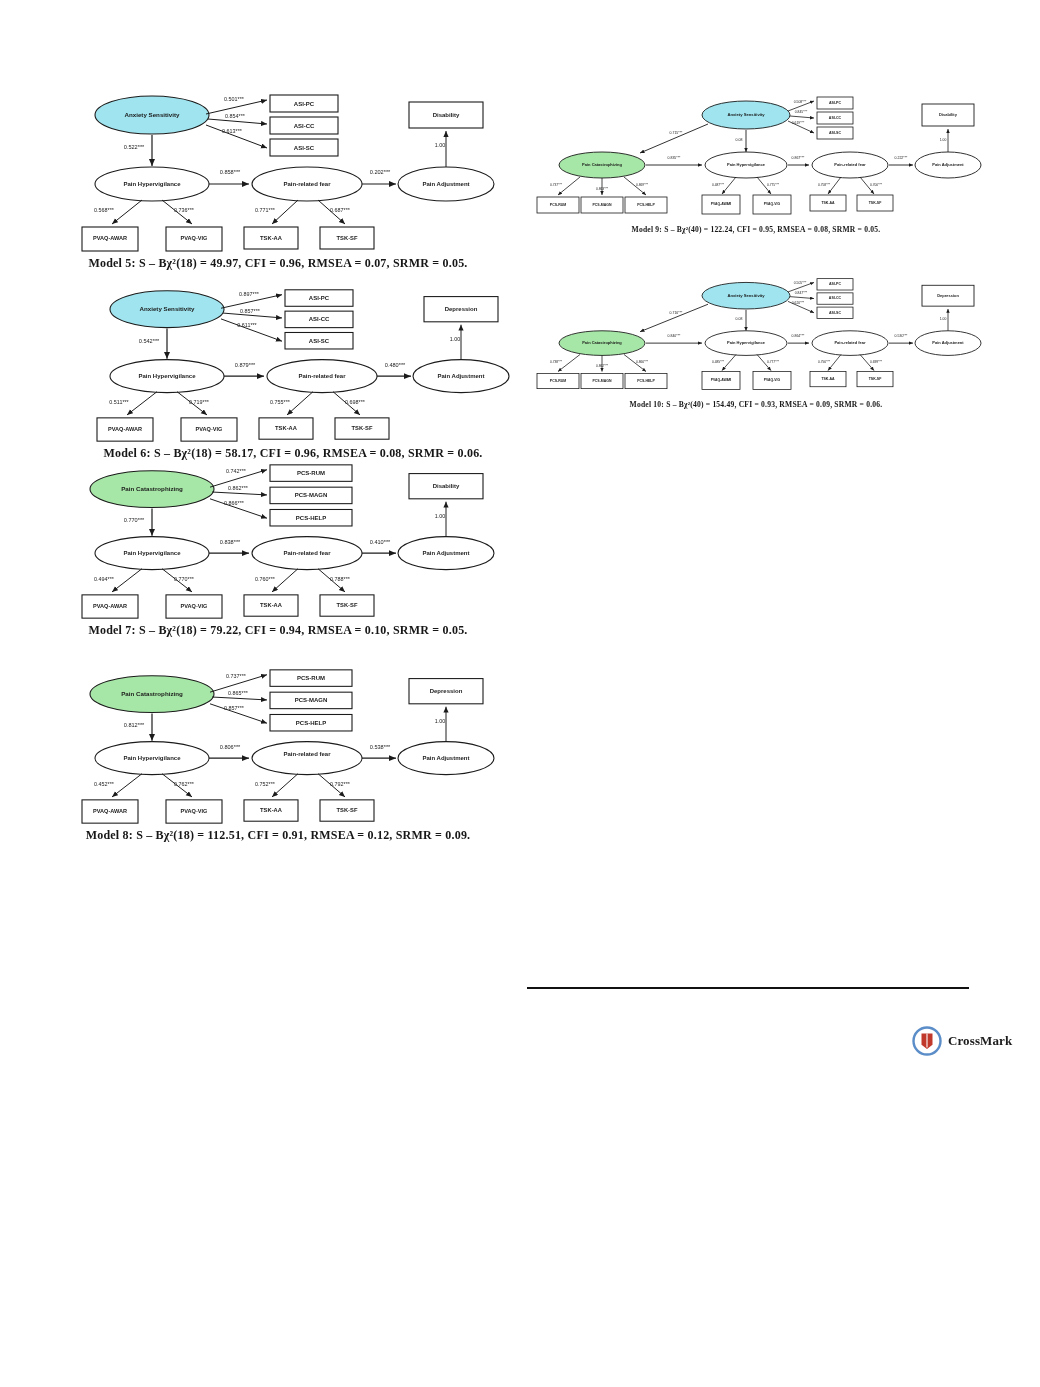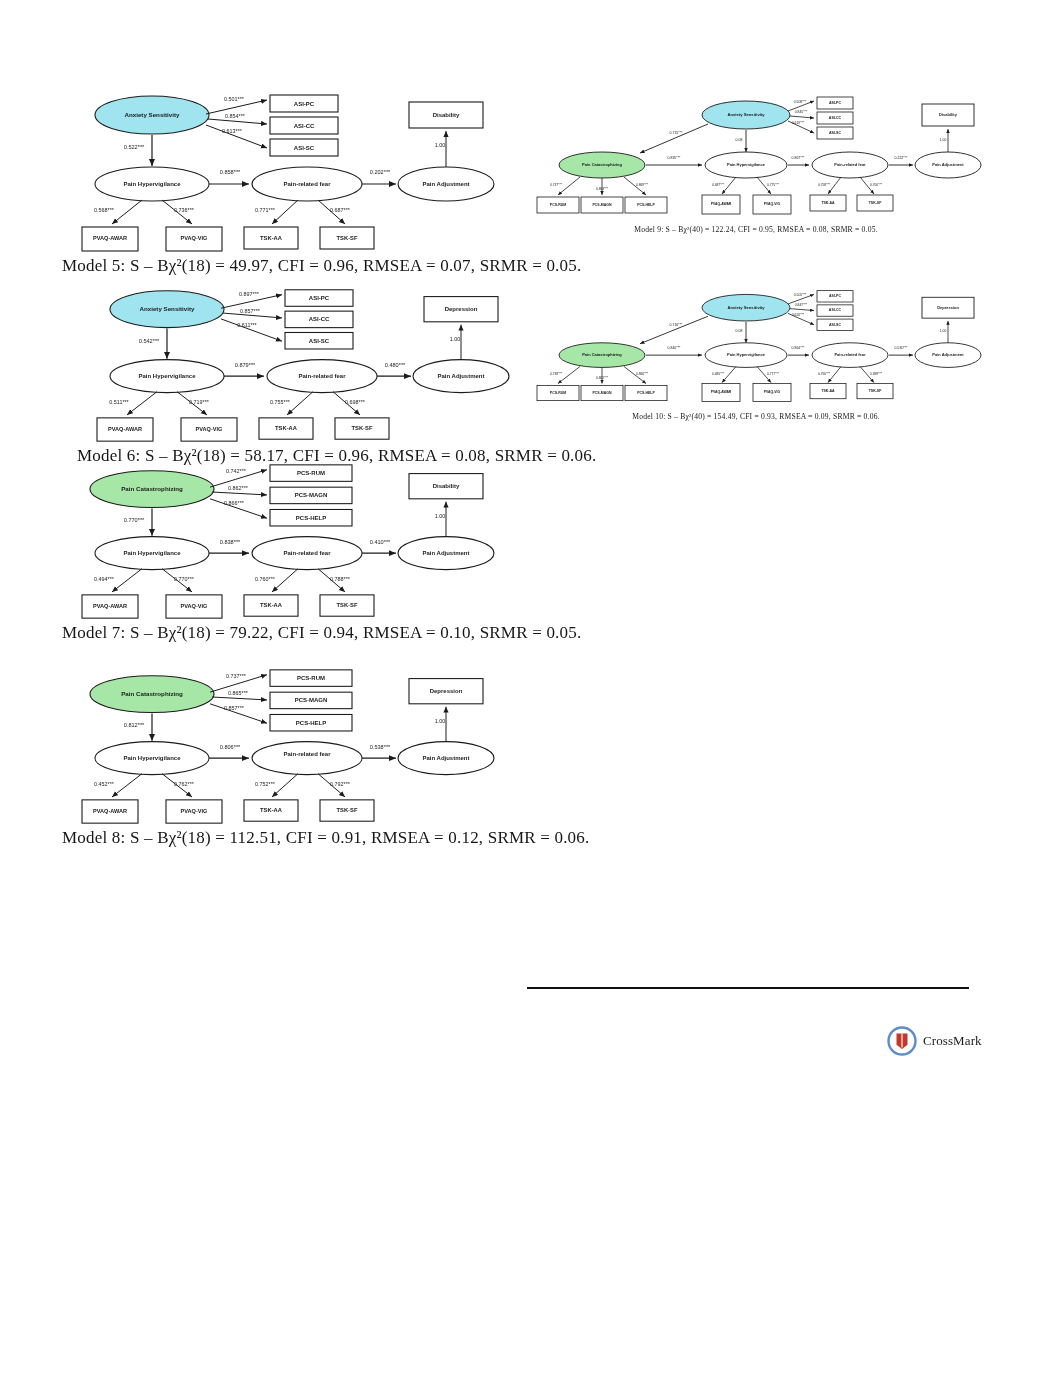--- a/index.html
+++ b/index.html
@@ -34,28 +34,28 @@
   .canvas svg {
     display: block;
     width: 100%;
     height: 100%;
     overflow: visible;
   }
 
   .caption {
     text-align: center;
     font-family: "Liberation Serif", serif;
-    font-weight: normal;
+    font-weight: bold;
     color: #171717;
     letter-spacing: 0.2px;
     white-space: nowrap;
   }
 
   
-  .col-left .caption { font-size: 17px; }
+  .col-left .caption { font-size: 12px; }
   
   .col-right .caption { font-size: 7.6px; }
 
   
   text {
     font-family: "Liberation Sans", sans-serif;
     fill: #1b1b1b;
     dominant-baseline: middle;
   }
   .t-node { font-weight: bold; }
@@ -65,25 +65,26 @@
   .rule {
     position: absolute;
     left: 527px;
     top: 987px;
     width: 442px;
     height: 0;
     border-top: 2px solid #111;
   }
   .crossmark {
     position: absolute;
-    left: 887px;
+    left: 912px;
     top: 1026px;
     display: flex;
     align-items: center;
     gap: 6px;
+    font-weight: bold;
   }
   .crossmark .cm-label {
     font-family: "Liberation Serif", serif;
     font-size: 13px;
     color: #1c1c1c;
     letter-spacing: 0.1px;
   }
 </style>
 </head>
 <body>
@@ -365,21 +366,21 @@
         <line x1="256" y1="112" x2="283" y2="136" stroke="#1b1b1b" stroke-width="1" marker-end="url(#ah8)"></line>
         <text x="203" y="123" text-anchor="middle" font-size="5.4" class="t-coef">0.752***</text>
         <text x="278" y="123" text-anchor="middle" font-size="5.4" class="t-coef">0.792***</text>
 
         <rect x="182" y="139" width="54" height="22" fill="#fff" stroke="#1b1b1b" stroke-width="1.1"></rect>
         <text x="209" y="150" text-anchor="middle" font-size="5.8" class="t-node">TSK-AA</text>
         <rect x="258" y="139" width="54" height="22" fill="#fff" stroke="#1b1b1b" stroke-width="1.1"></rect>
         <text x="285" y="150" text-anchor="middle" font-size="5.8" class="t-node">TSK-SF</text>
       </svg>
     </div>
-    <div class="caption">Model 8: S – Bχ²(18) = 112.51, CFI = 0.91, RMSEA = 0.12, SRMR = 0.06.</div>
+    <div class="caption">Model 8: S – Bχ²(18) = 112.51, CFI = 0.91, RMSEA = 0.12, SRMR = 0.09.</div>
   </div>
 
   <div class="figure col-right" style="left:530px; top:90px; width:452px; height:155px;">
     <div class="canvas" style="height:135px;">
       <svg viewBox="0 0 452 135" preserveAspectRatio="none">
         <defs>
           <marker id="ah9" markerWidth="6" markerHeight="6" refX="5" refY="2.2" orient="auto">
             <path d="M0,0 L5,2.2 L0,4.4 z" fill="#1b1b1b"></path>
           </marker>
         </defs>
@@ -464,21 +465,21 @@
 
         <rect x="280" y="105" width="36" height="16" fill="#fff" stroke="#1b1b1b" stroke-width="0.8"></rect>
         <text x="298" y="113" text-anchor="middle" font-size="3.5" class="t-node">TSK-AA</text>
         <rect x="327" y="105" width="36" height="16" fill="#fff" stroke="#1b1b1b" stroke-width="0.8"></rect>
         <text x="345" y="113" text-anchor="middle" font-size="3.5" class="t-node">TSK-SF</text>
       </svg>
     </div>
     <div class="caption">Model 9: S – Bχ²(40) = 122.24, CFI = 0.95, RMSEA = 0.08, SRMR = 0.05.</div>
   </div>
 
-  <div class="figure col-right" style="left:530px; top:284px; width:452px; height:150px;">
+  <div class="figure col-right" style="left:530px; top:272px; width:452px; height:150px;">
     <div class="canvas" style="height:128px;">
       <svg viewBox="0 0 452 135" preserveAspectRatio="none">
         <defs>
           <marker id="ah10" markerWidth="6" markerHeight="6" refX="5" refY="2.2" orient="auto">
             <path d="M0,0 L5,2.2 L0,4.4 z" fill="#1b1b1b"></path>
           </marker>
         </defs>
 
         <rect x="287" y="7" width="36" height="12" fill="#fff" stroke="#1b1b1b" stroke-width="0.8"></rect>
         <text x="305" y="13" text-anchor="middle" font-size="3.6" class="t-node">ASI-PC</text>

